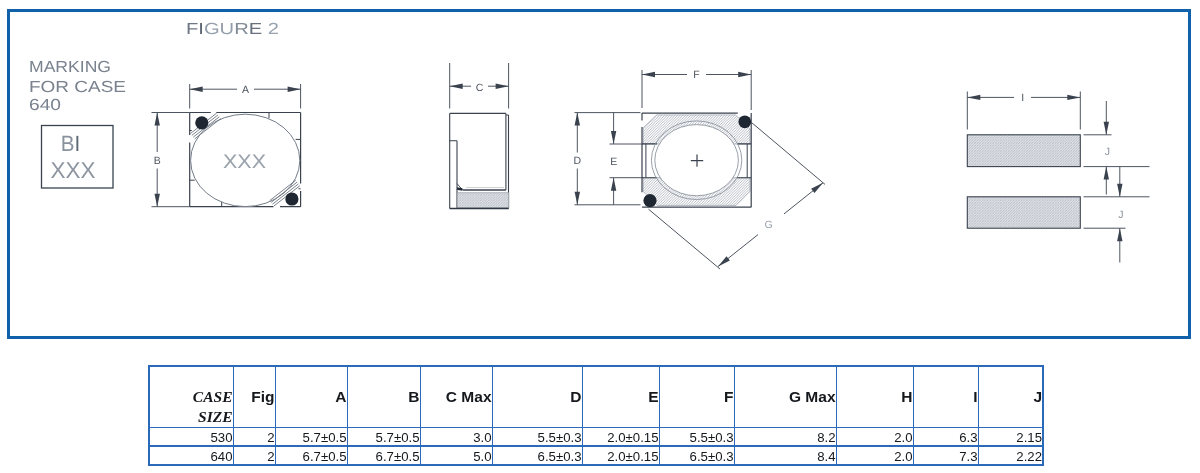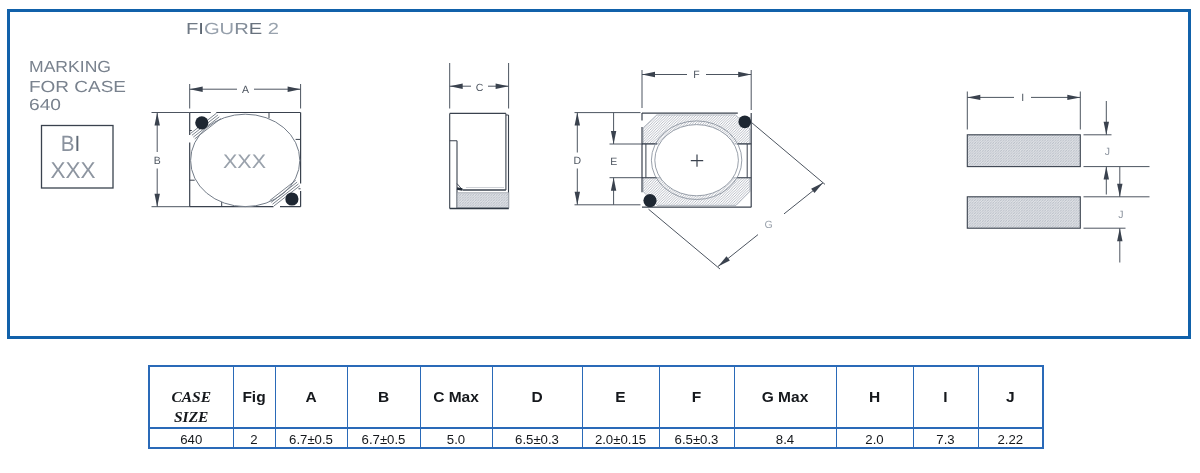--- a/index.html
+++ b/index.html
@@ -1,20 +1,20 @@
 <!DOCTYPE html>
 <html><head>
 <meta charset="utf-8">
 <style>
   html,body{margin:0;padding:0;background:#ffffff;width:1200px;height:473px;overflow:hidden;}
   body{font-family:"Liberation Sans",sans-serif;position:relative;-webkit-font-smoothing:antialiased;}
   .frame{position:absolute;left:6.5px;top:8.5px;width:1184px;height:330.5px;border:3px solid #1161aa;box-sizing:border-box;}
   svg text{font-family:"Liberation Sans",sans-serif;text-rendering:geometricPrecision;}
   table.dim{position:absolute;left:148px;top:365px;border-collapse:collapse;table-layout:fixed;width:894px;}
-  table.dim td,table.dim th{border:1.5px solid #2a6ab8;text-align:center;vertical-align:middle;padding:0;color:#15181c;}
+  table.dim td,table.dim th{border:1.5px solid #2a6ab8;text-align:right;vertical-align:middle;padding:0;color:#15181c;}
   table.dim{border:2px solid #2a6ab8;}
   tr.hdr th{height:60px;font-size:15.5px;font-weight:bold;}
   th.case{font-family:"Liberation Serif",serif;font-style:italic;font-weight:bold;font-size:18px;line-height:20px;}
   th.case span{position:relative;top:10px;display:inline-block;}
   tr.data td{height:15px;font-size:13.2px;padding-top:1.5px;}
   tr.data2 td{height:15px;font-size:13.2px;padding-top:2.5px;border-top:2px solid #2a6ab8;}
 </style>
 </head>
 <body>
 
@@ -272,20 +272,34 @@
         <th>B</th>
         <th>C Max</th>
         <th>D</th>
         <th>E</th>
         <th>F</th>
         <th>G Max</th>
         <th>H</th>
         <th>I</th>
         <th>J</th>
   </tr>
+  <tr class="data">
+    <td>530</td>
+        <td>2</td>
+        <td>5.7±0.5</td>
+        <td>5.7±0.5</td>
+        <td>3.0</td>
+        <td>5.5±0.3</td>
+        <td>2.0±0.15</td>
+        <td>5.5±0.3</td>
+        <td>8.2</td>
+        <td>2.0</td>
+        <td>6.3</td>
+        <td>2.15</td>
+  </tr>
   <tr class="data data2">
     <td>640</td>
         <td>2</td>
         <td>6.7±0.5</td>
         <td>6.7±0.5</td>
         <td>5.0</td>
         <td>6.5±0.3</td>
         <td>2.0±0.15</td>
         <td>6.5±0.3</td>
         <td>8.4</td>

